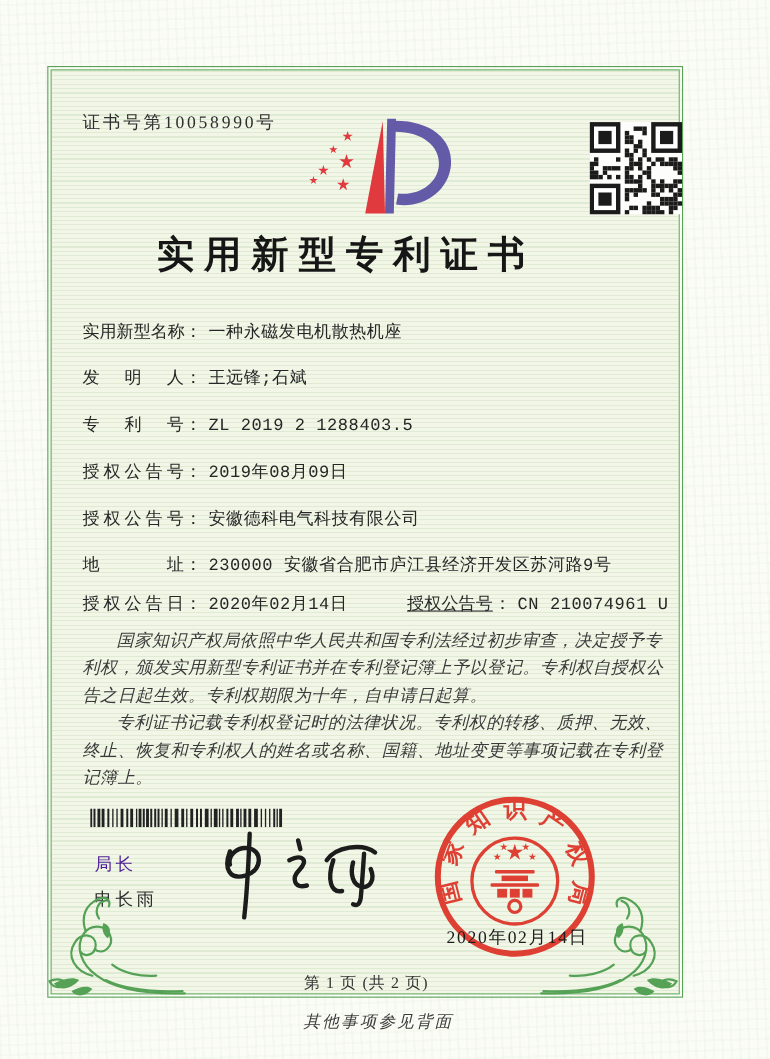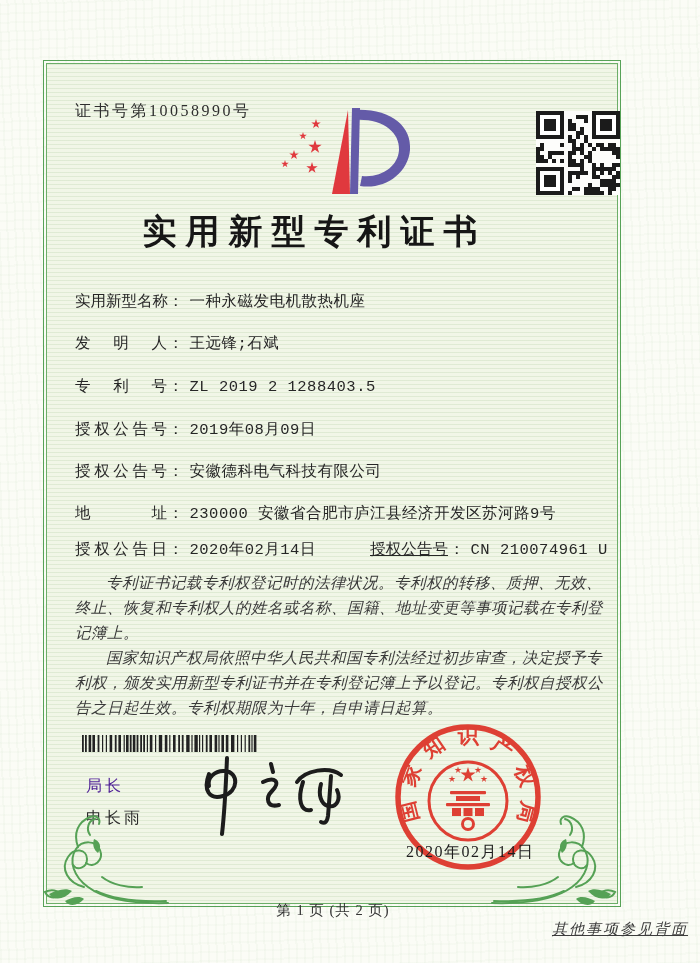--- a/index.html
+++ b/index.html
@@ -33,23 +33,23 @@
   .pair2{position:absolute;left:295px;top:0;white-space:nowrap;}
   .pair2 .flabel{width:78px;text-decoration:underline;}
   .paras{left:75px;top:570px;width:537px;font-size:15.5px;line-height:25px;
          color:#3a3a3a;font-style:italic;}
   .paras p{margin:0;text-indent:2em;letter-spacing:.5px;}
   .director-title{left:86px;top:776px;font-size:16px;letter-spacing:3px;color:#4c1d95;}
   .director-name{left:86px;top:808px;font-size:16px;letter-spacing:3px;color:#2b2b2b;}
   .sig{left:185px;top:750px;}
   .seal{left:394px;top:723px;z-index:3;}
   .seal-date{left:406px;top:842px;font-size:16px;letter-spacing:1.5px;color:#1d1d1d;z-index:4;}
-  .page-no{left:0;top:884px;width:666px;text-align:center;font-size:14.5px;letter-spacing:1px;color:#333;margin-top:17px;}
-  .back-note{left:0;top:920px;width:688px;text-align:right;font-size:15px;font-style:italic;
-             letter-spacing:2px;color:#3c3c3c;text-decoration:underline;}
+  .page-no{left:0;top:884px;width:666px;text-align:center;font-size:14.5px;letter-spacing:1px;color:#333;}
+  .back-note{left:0;top:920px;width:688px;text-align:center;font-size:15px;font-style:italic;
+             letter-spacing:2px;color:#3c3c3c;}
   .logo{left:272px;top:98px;}
   .qr{left:536px;top:111px;}
   .barcode{left:82px;top:735px;}
   .flourish{z-index:2;}
   .flourish-left{left:38px;top:791px;}
   .flourish-right{left:490px;top:791px;transform:scaleX(-1);}
 </style>
 </head>
 <body>
 
@@ -253,22 +253,22 @@
   <div class="frow" style="top:128px"><span class="flabel">授权公告号</span><span class="fcolon">：</span><span class="fvalue">2019年08月09日</span></div>
   <div class="frow" style="top:170px"><span class="flabel">授权公告号</span><span class="fcolon">：</span><span class="fvalue">安徽德科电气科技有限公司</span></div>
   <div class="frow" style="top:212px"><span class="flabel">地址</span><span class="fcolon">：</span><span class="fvalue">230000 安徽省合肥市庐江县经济开发区苏河路9号</span></div>
   <div class="frow" style="top:248px">
     <span class="flabel">授权公告日</span><span class="fcolon">：</span><span class="fvalue">2020年02月14日</span>
     <span class="pair2"><span class="flabel">授权公告号</span><span class="fcolon">：</span><span class="fvalue">CN 210074961 U</span></span>
   </div>
 </div>
 
 <div class="abs paras">
+  <p>国家知识产权局依照中华人民共和国专利法经过初步审查，决定授予专利权，颁发实用新型专利证书并在专利登记簿上予以登记。专利权自授权公告之日起生效。专利权期限为十年，自申请日起算。</p>
   <p>专利证书记载专利权登记时的法律状况。专利权的转移、质押、无效、终止、恢复和专利权人的姓名或名称、国籍、地址变更等事项记载在专利登记簿上。</p>
-  <p>国家知识产权局依照中华人民共和国专利法经过初步审查，决定授予专利权，颁发实用新型专利证书并在专利登记簿上予以登记。专利权自授权公告之日起生效。专利权期限为十年，自申请日起算。</p>
 </div>
 
 <svg class="abs barcode" width="176" height="17" viewBox="0 0 176 17">
     <rect x="0" y="0" width="1.8" height="17" fill="#222"></rect>
     <rect x="3" y="0" width="1.8" height="17" fill="#222"></rect>
     <rect x="6.6" y="0" width="2.6" height="17" fill="#222"></rect>
     <rect x="10.399999999999999" y="0" width="2.6" height="17" fill="#222"></rect>
     <rect x="15.599999999999998" y="0" width="1.8" height="17" fill="#222"></rect>
     <rect x="20" y="0" width="1.2" height="17" fill="#222"></rect>
     <rect x="23.8" y="0" width="1.2" height="17" fill="#222"></rect>

